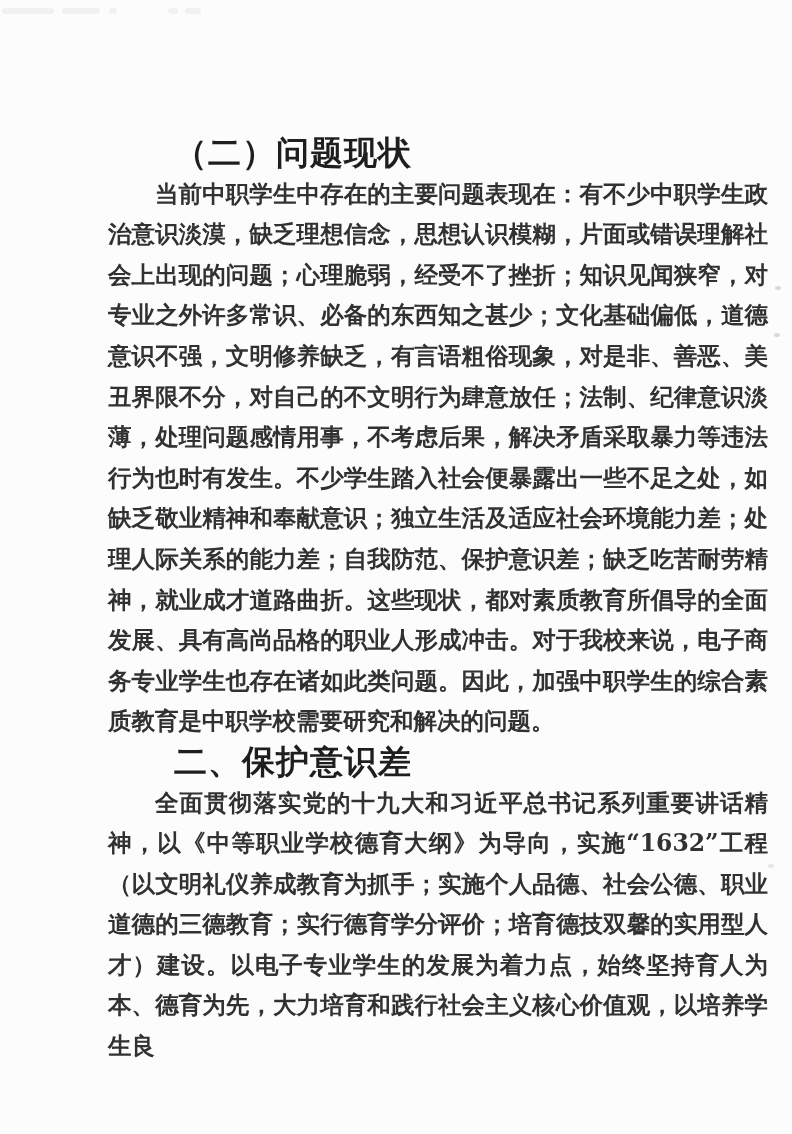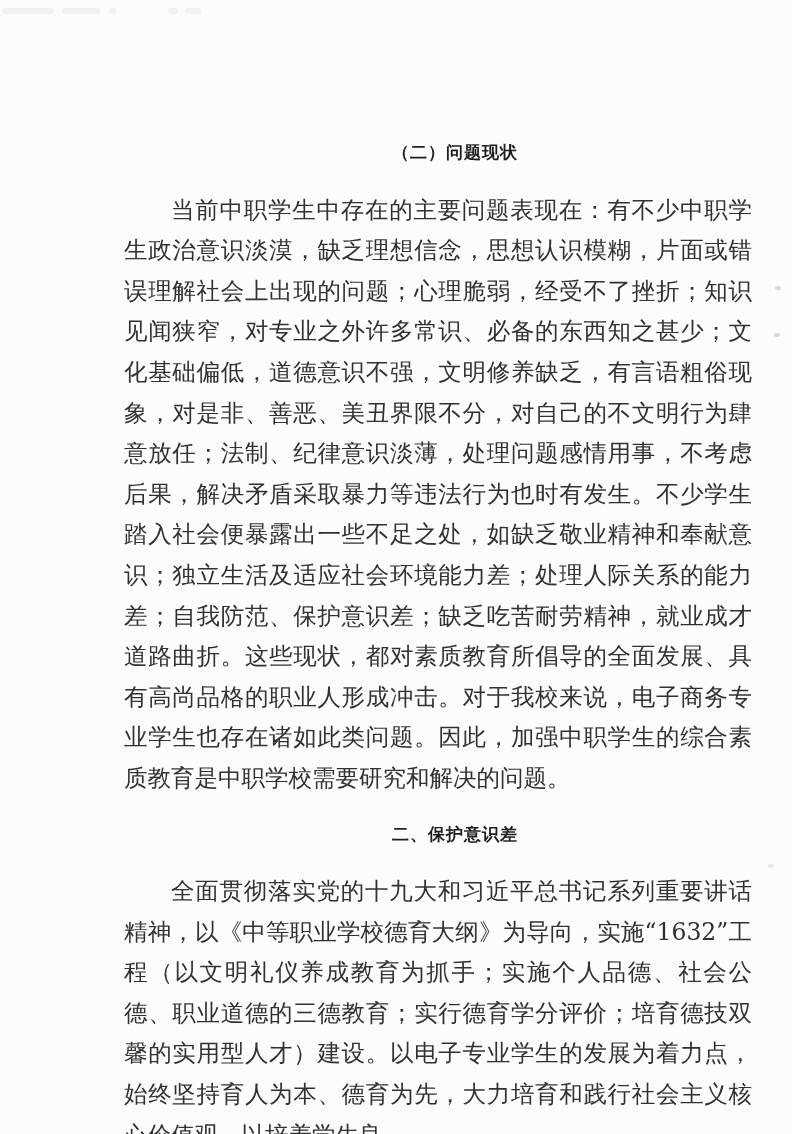--- a/index.html
+++ b/index.html
@@ -26,33 +26,34 @@
     width: 660px;
     color: #313131;
     font-size: 23.5px;
     line-height: 40.6px;
     text-align: justify;
     text-justify: inter-character;
   }
   .doc-heading {
     font-family: "Liberation Sans", "DejaVu Sans", sans-serif;
     font-weight: bold;
-    font-size: 17px;
+    font-size: 33px;
     line-height: 40.6px;
     color: #1e1e1e;
     text-indent: 2em;
     letter-spacing: 1px;
     margin: 0;
-    text-align: center;
+    text-align: left;
   }
   .doc-para {
-    margin: 16px;
+    margin: 0;
     text-indent: 2em;
     text-justify: inter-character;
     word-break: break-all;
+    font-weight: bold;
   }
   
   .scan-streak {
     position: absolute;
     top: 8px;
     height: 6px;
     background: #f1f1f1;
     border-radius: 3px;
   }
   .streak-1 { left: 2px;   width: 52px; }

